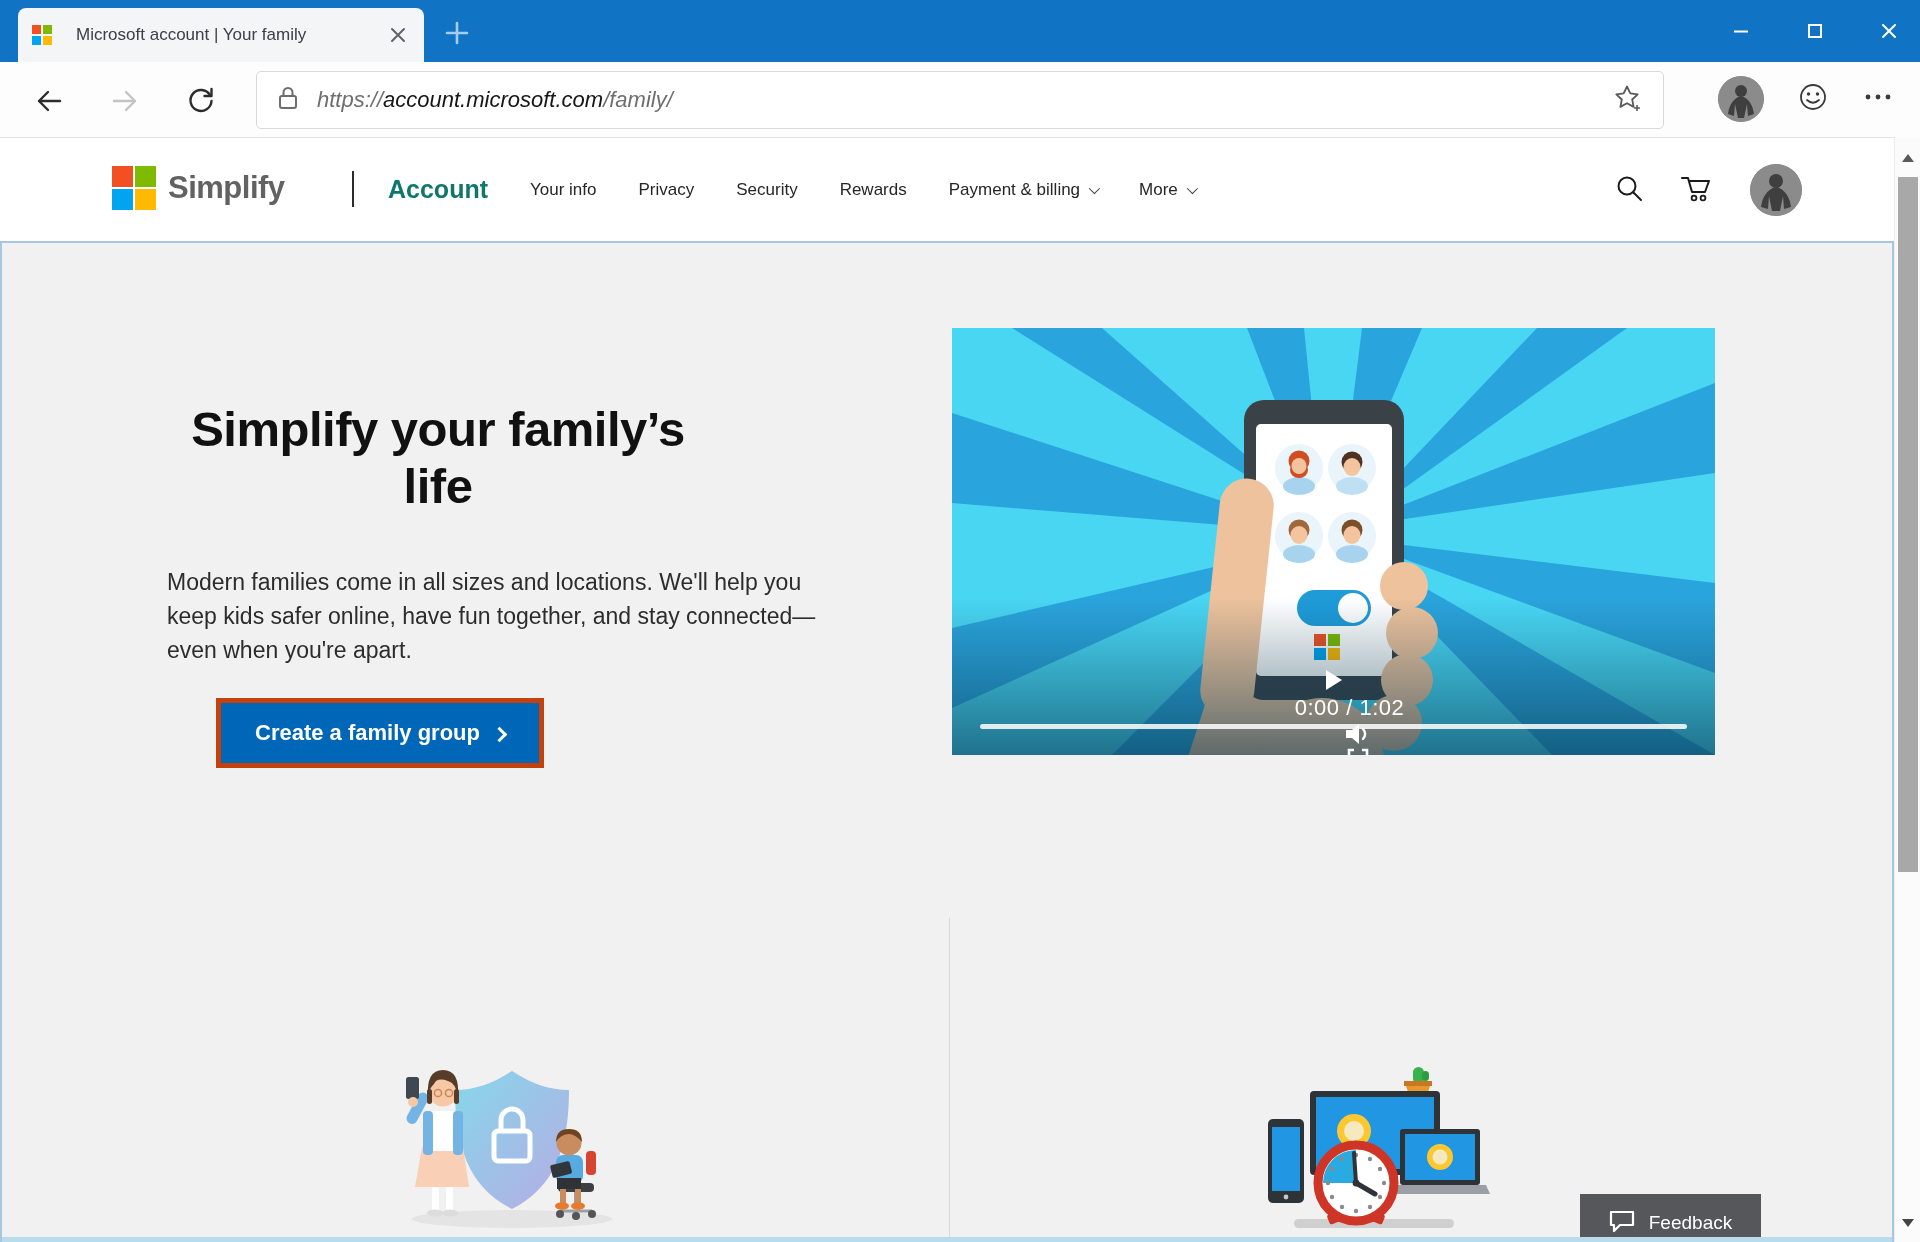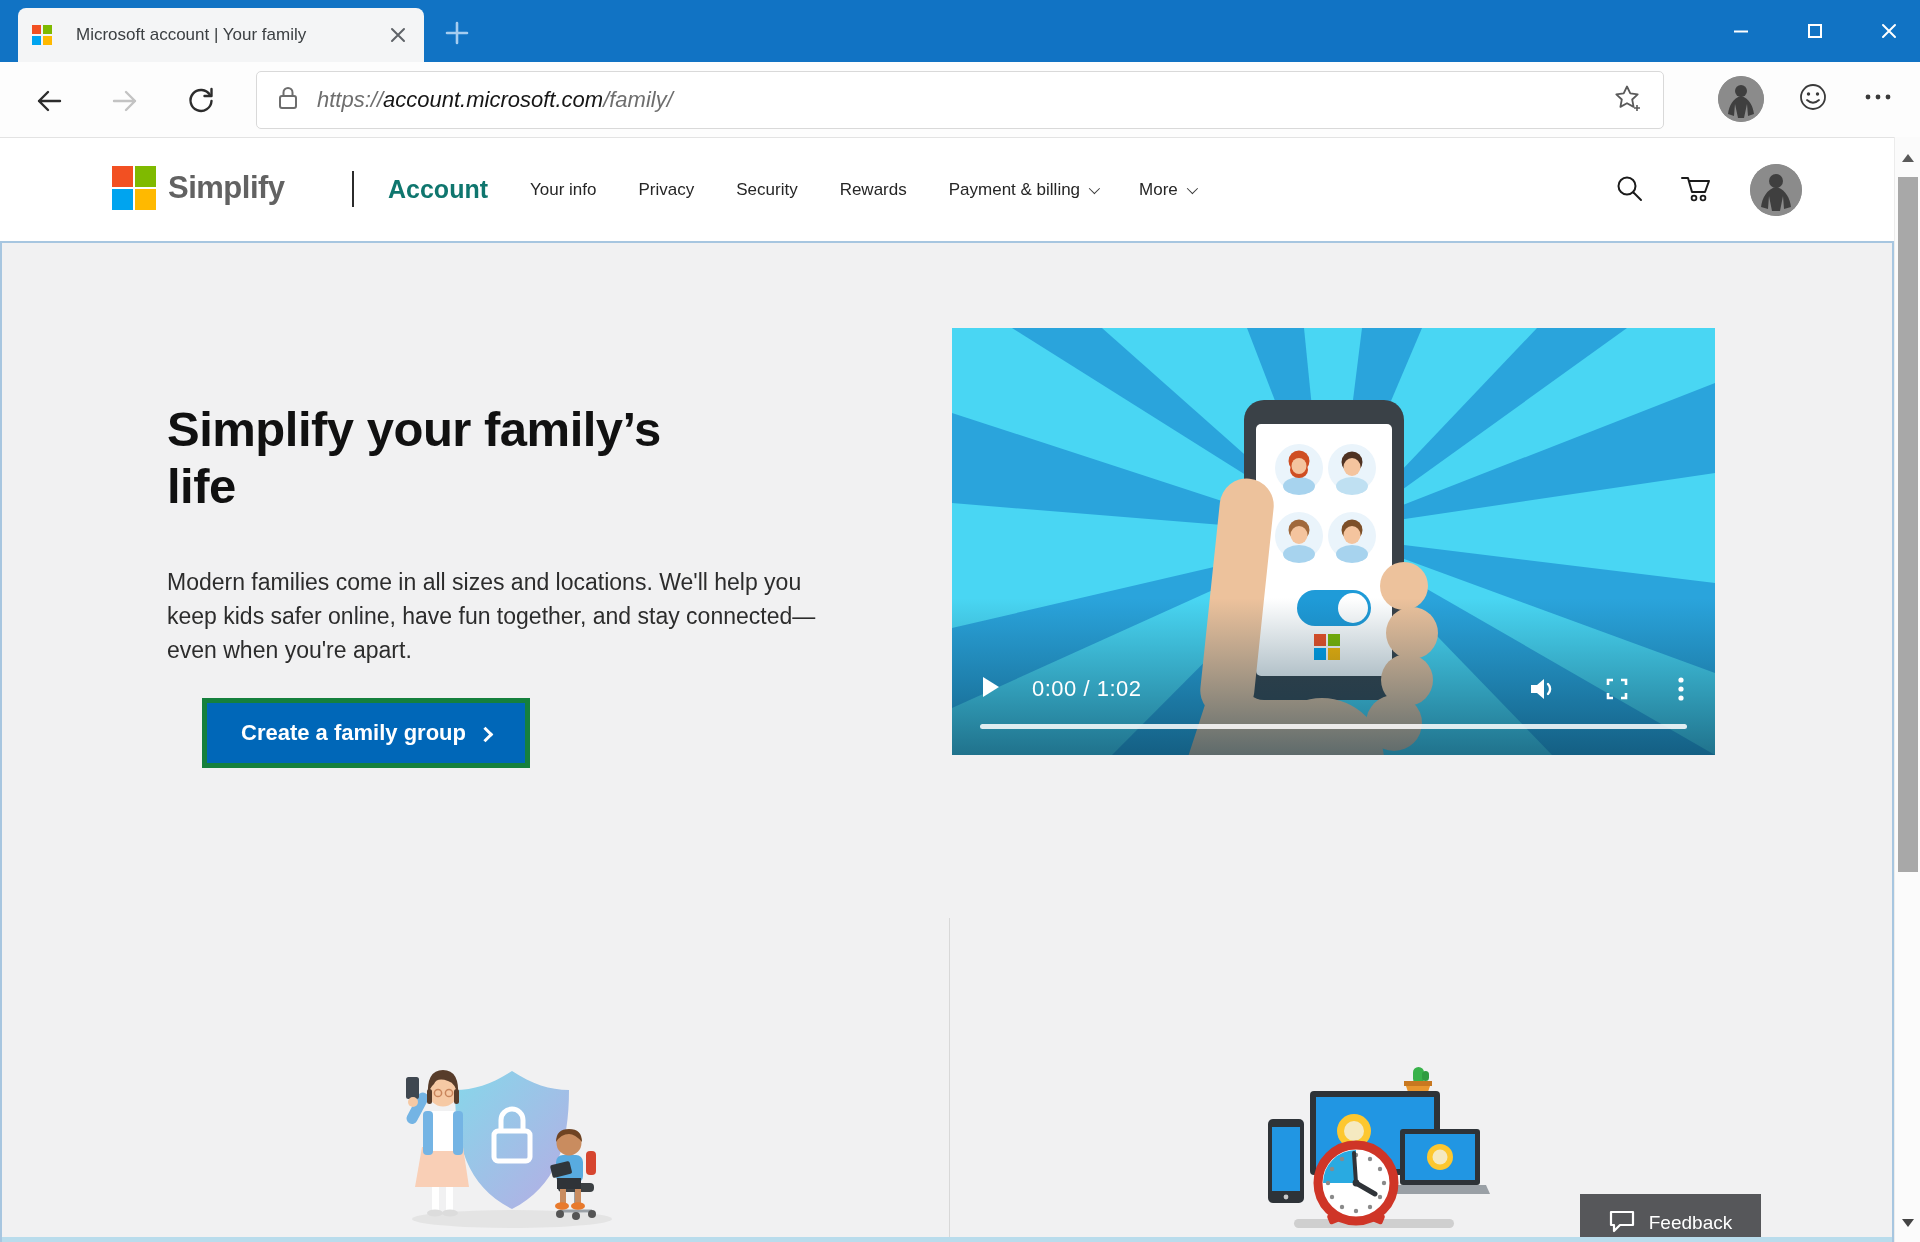--- a/index.html
+++ b/index.html
@@ -38,30 +38,30 @@
   .hdr-nav { position:absolute; left:388px; top:0; height:103px; display:flex; align-items:center; gap:42px; }
   .hdr-account { font-size:25px; font-weight:bold; color:#0f766e; }
   .hdr-link { font-size:17px; color:#262626; display:flex; align-items:center; gap:9px; }
   .chev { width:8px; height:8px; border-right:1.8px solid #3a3a3a; border-bottom:1.8px solid #3a3a3a; transform:rotate(45deg) translateY(-2px); }
   .hdr-icons { position:absolute; right:118px; top:0; height:103px; display:flex; align-items:center; gap:36px; }
   .hdr-avatar { width:52px; height:52px; border-radius:50%; background:#8b8b8b; display:flex; align-items:center; justify-content:center; overflow:hidden; }
 
   
   .content { position:absolute; left:0; top:241px; width:1894px; height:1001px; background:#f1f1f2; border:2px solid #a7c6e0; border-bottom:none; }
   .bottom-strip { position:absolute; left:0; bottom:0; width:100%; height:5px; background:#b9dcec; }
-  .hero-heading { position:absolute; left:165px; top:158px; width:570px; font-size:49px; line-height:57px; font-weight:bold; color:#111; letter-spacing:-0.5px; }
+  .hero-heading { position:absolute; left:151px; top:158px; width:570px; font-size:49px; line-height:57px; font-weight:bold; color:#111; letter-spacing:-0.5px;text-align:center; }
   .hero-body { position:absolute; left:165px; top:322px; width:670px; font-size:23px; line-height:34px; color:#2c2c2c; }
-  .cta-outline { position:absolute; left:200px; top:455px; border:5px solid #15803d; display:inline-block; }
+  .cta-outline { position:absolute; left:214px; top:455px; border:5px solid #c2410c; display:inline-block; }
   .cta-btn { background:#0067b8; color:#fff; font-size:22px; font-weight:bold; padding:17px 34px; display:flex; align-items:center; gap:14px; border:none; font-family:"Liberation Sans",sans-serif; }
   .cta-chev { width:11px; height:11px; border-right:3px solid #fff; border-bottom:3px solid #fff; transform:rotate(-45deg); margin-top:2px; }
 
   
   .video { position:absolute; left:950px; top:85px; width:763px; height:427px; overflow:hidden; }
   .video svg.scene { position:absolute; left:0; top:0; }
-  .vctrl { position:absolute; left:0; right:0; bottom:46px; height:40px; display:flex; align-items:center; padding:0 30px; }
+  .vctrl { position:absolute; left:0; right:0; bottom:46px; height:40px; display:flex; align-items:center; padding:0 30px;flex-direction:column; }
   .vtime { color:#fff; font-size:22px; margin-left:32px; letter-spacing:0.5px; }
   .vspace { flex:1; }
   .vicon { margin-left:48px; display:flex; align-items:center; }
   .progress { position:absolute; left:28px; right:28px; bottom:26px; height:5px; background:rgba(255,255,255,0.85); border-radius:3px; }
 
   
   .col-divider { position:absolute; left:947px; top:675px; width:1px; height:326px; background:#d8d8d8; }
   .illus-left { position:absolute; left:388px; top:800px; }
   .illus-right { position:absolute; left:1256px; top:824px; }
 

